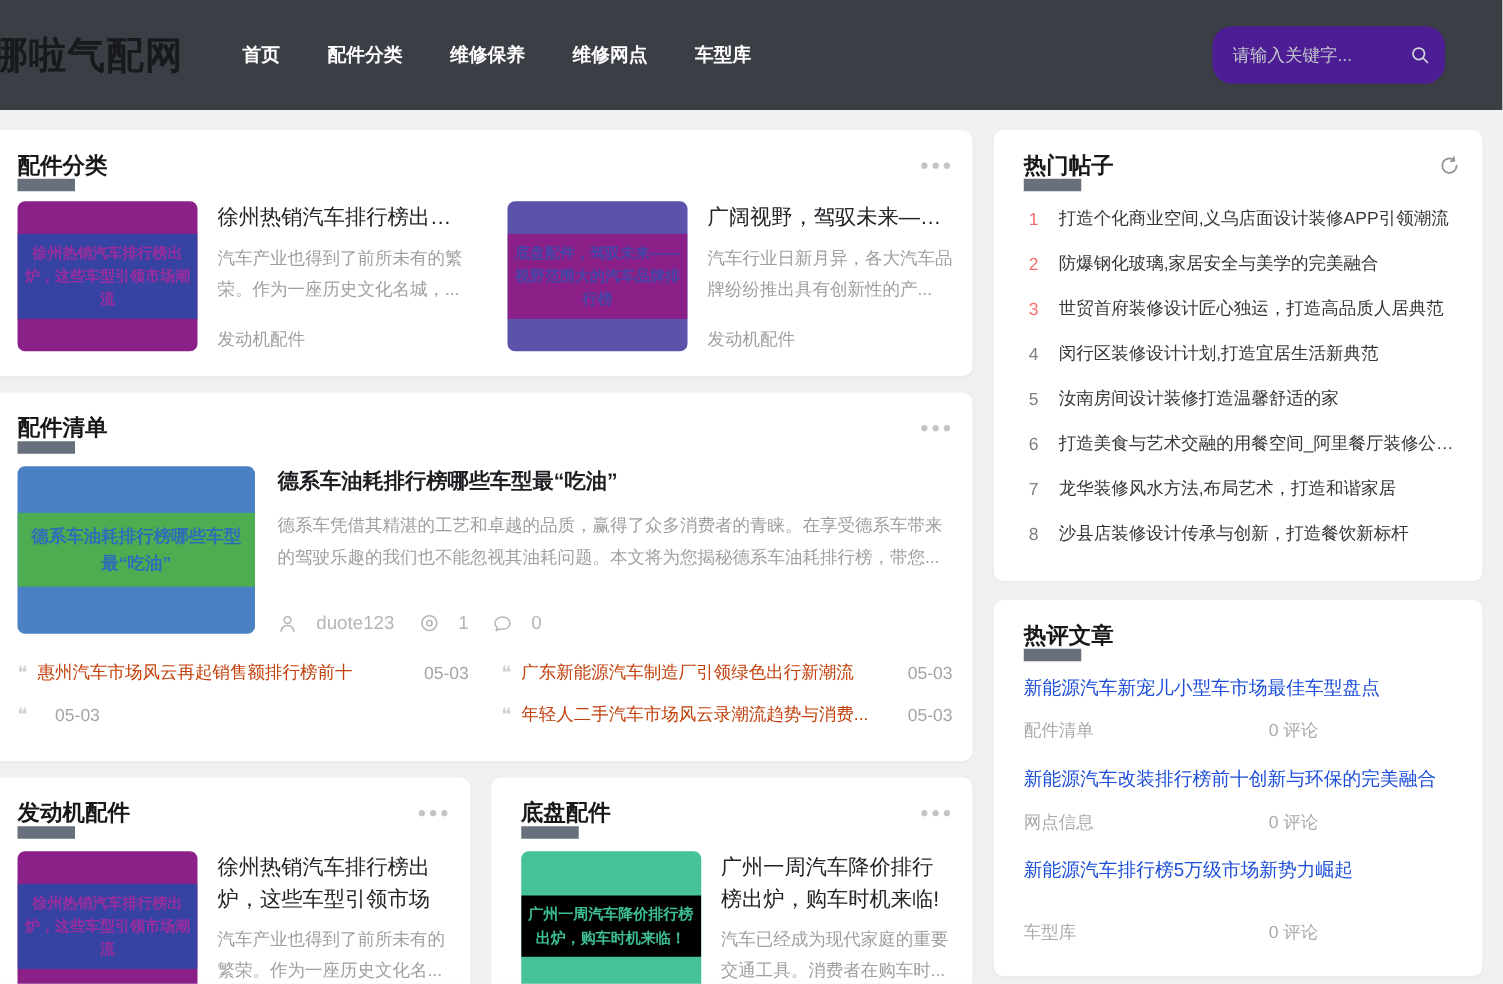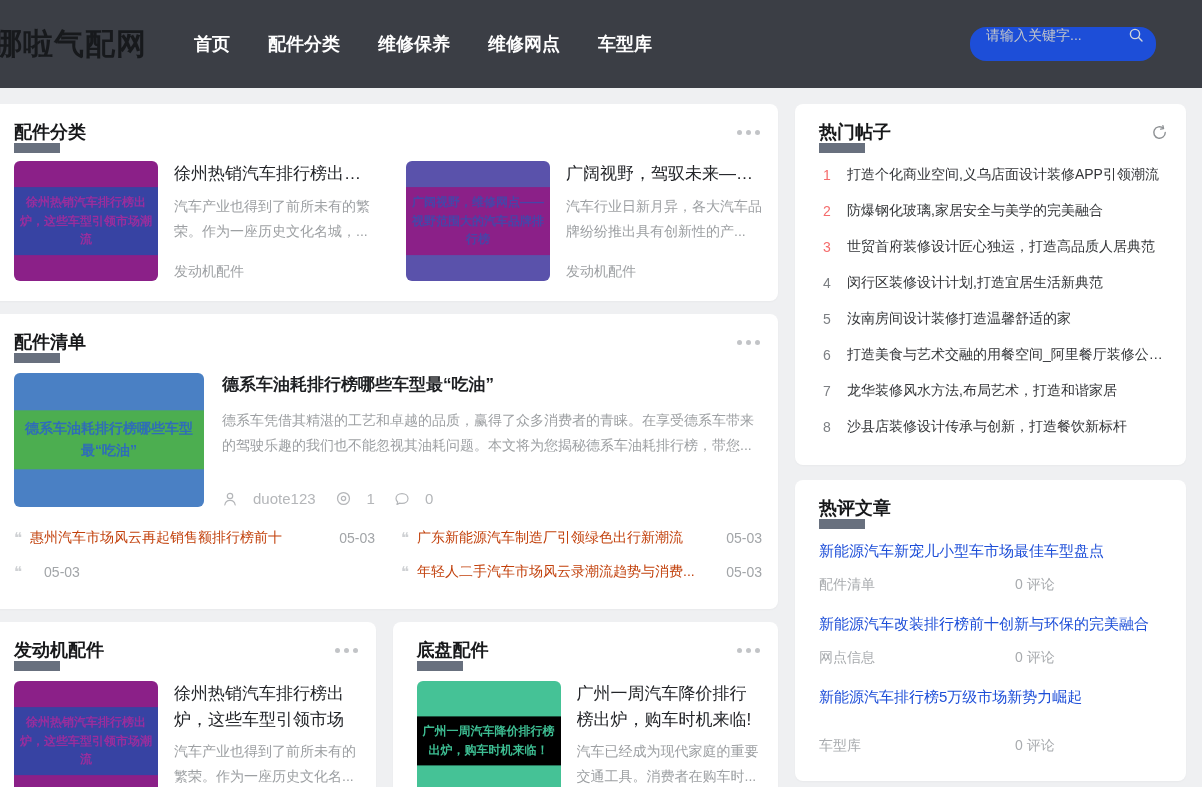--- a/index.html
+++ b/index.html
@@ -3,23 +3,23 @@
 <meta charset="utf-8">
 <style>
   * { margin:0; padding:0; box-sizing:border-box; }
   html,body { width:1202px; height:787px; overflow:hidden; background:#eff0f2;
     font-family:"Liberation Sans", sans-serif; }
 
   
   .topbar { height:88px; background:#3b3e45; display:flex; align-items:center; padding-right:46px; }
   .logo { font-size:30px; font-weight:bold; color:#17191c; margin-left:-8px; letter-spacing:1px; white-space:nowrap; }
   .nav { display:flex; margin-left:28px; }
-  .nav a { color:#ffffff; font-size:18px; font-weight:bold; text-decoration:none; padding:10px 19px; white-space:nowrap; }
+  .nav a { color:#ffffff; font-size:15px; font-weight:bold; text-decoration:none; padding:10px 19px; white-space:nowrap; }
   .spacer { flex:1; }
-  .search { width:186px; height:34px; background:#1d4ed8; border-radius:16px; display:flex; align-items:flex-start; padding:0 12px 0 16px; }
+  .search { width:186px; height:46px; background:#4c1d95; border-radius:16px; display:flex; align-items:center; padding:0 12px 0 16px; }
   .search input { flex:1; background:transparent; border:none; outline:none; color:#e3e5e8; font-size:14px; font-family:"Liberation Sans", sans-serif; min-width:0; }
   .search input::placeholder { color:#c3c6ca; }
   .search svg { flex-shrink:0; }
 
   
   .main { display:flex; align-items:flex-start; margin-top:16px; }
   .left-col { width:788px; margin-left:-10px; display:flex; flex-direction:column; gap:13px; }
   .side-col { width:391px; margin-left:17px; display:flex; flex-direction:column; gap:15px; }
 
   .card { background:#ffffff; border-radius:8px; padding:16px 16px 20px 24px; box-shadow:0 1px 2px rgba(0,0,0,0.03); }
@@ -129,21 +129,21 @@
             <div class="band" style="background-color: rgb(55, 67, 163); color: rgb(154, 45, 157);">徐州热销汽车排行榜出炉，这些车型引领市场潮流</div>
           </div>
           <div class="info">
             <div class="a-title clamp1">徐州热销汽车排行榜出炉，...</div>
             <div class="a-desc clamp2">汽车产业也得到了前所未有的繁荣。作为一座历史文化名城，...</div>
             <div class="a-cat">发动机配件</div>
           </div>
         </article>
         <article class="cat-item">
           <div class="thumb" style="background-color: rgb(90, 82, 171);">
-            <div class="band" style="background-color: rgb(139, 32, 136); color: rgb(71, 69, 168);">广阔视野，维修网点——视野范围大的汽车品牌排行榜</div>
+            <div class="band" style="background-color: rgb(139, 32, 136); color: rgb(71, 69, 168);">底盘配件，驾驭未来——视野范围大的汽车品牌排行榜</div>
           </div>
           <div class="info">
             <div class="a-title clamp1">广阔视野，驾驭未来——视...</div>
             <div class="a-desc clamp2">汽车行业日新月异，各大汽车品牌纷纷推出具有创新性的产...</div>
             <div class="a-cat">发动机配件</div>
           </div>
         </article>
       </div>
     </section>
 

